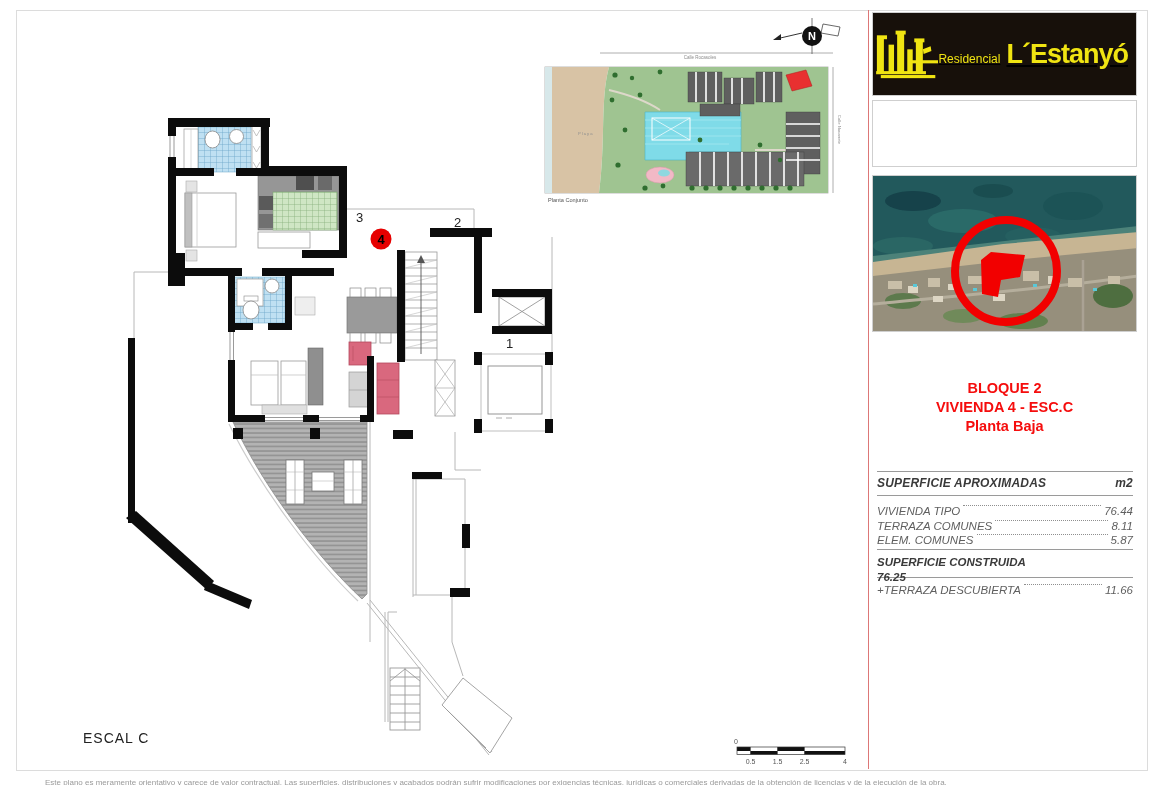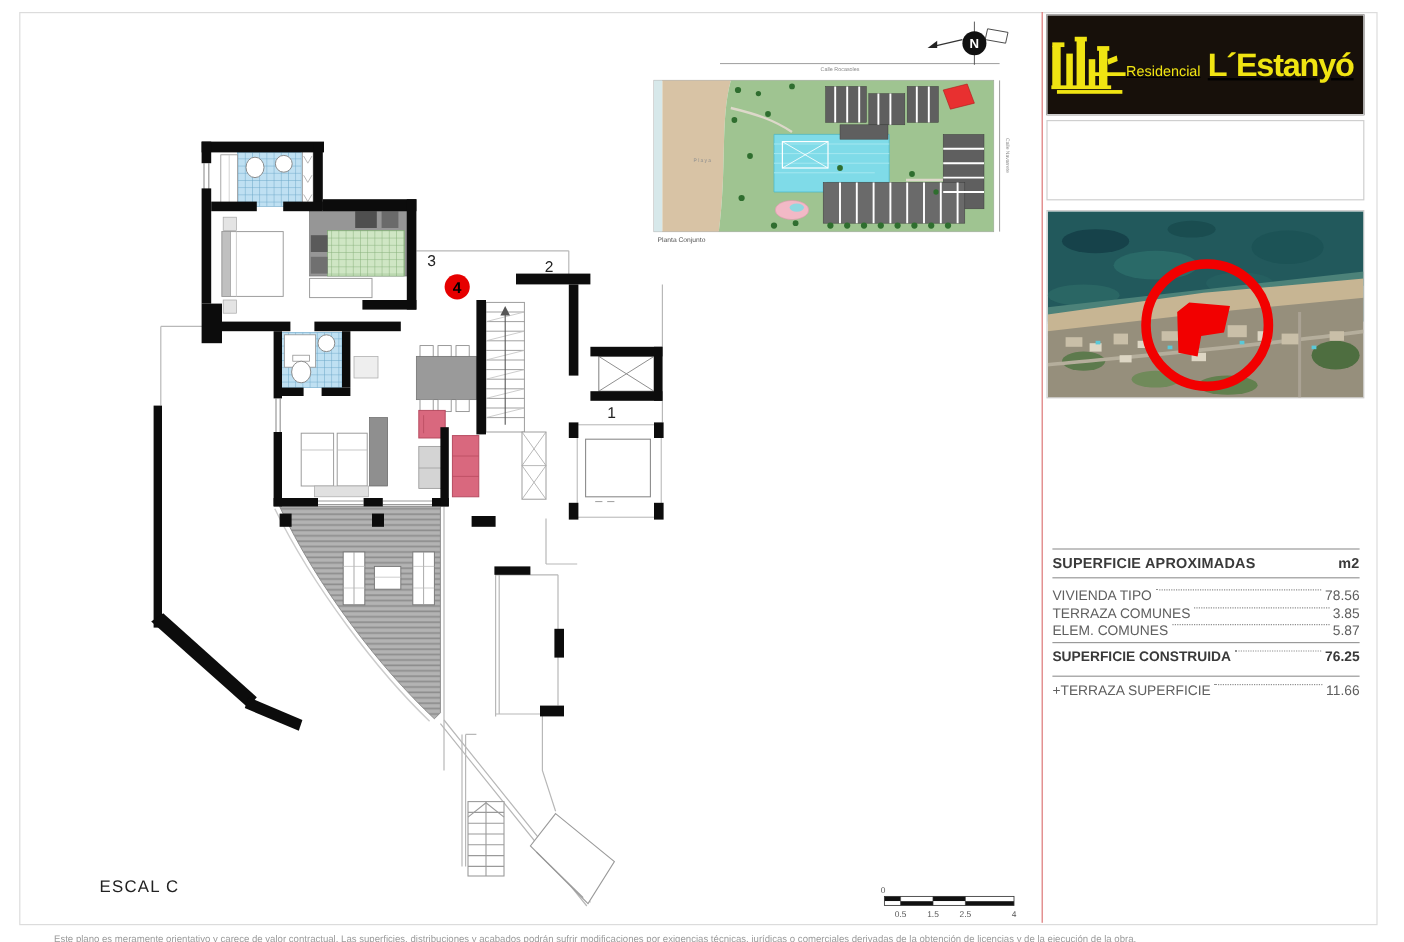--- a/index.html
+++ b/index.html
@@ -11,28 +11,28 @@
   .sidebox{left:872px;width:265px;border:1px solid #cfcfcf;background:#fff;box-sizing:border-box;text-decoration:underline;}
   .logo-box{top:12px;height:84px;background:#17100a;display:flex;align-items:center;border:1px solid #cfcfcf;}
   .logo-text{flex:1;display:flex;flex-direction:column;align-items:flex-end;padding-right:8px;color:#f0e412;}
   .logo-row1{display:flex;align-items:baseline;gap:6px;}
   .brand-small{font-size:12px;font-weight:400;}
   .brand-big{font-size:27px;font-weight:bold;letter-spacing:-1px;line-height:26px;white-space:nowrap;}
   .empty-box{top:100px;height:67px;}
   .photo-box{top:175px;height:157px;padding:0;overflow:hidden;}
   .unit-title{left:872px;top:379px;width:265px;text-align:center;font-weight:bold;
               font-size:14.5px;line-height:19px;}
-  .areas{left:877px;top:457px;width:256px;font-size:11.5px;color:#5f5f5f;}
+  .areas{left:877px;top:471px;width:256px;font-size:11.5px;color:#5f5f5f;font-style:italic;}
   .areas hr{border:none;border-top:1px solid #9a9a9a;margin:0;}
   .a-hdr{display:flex;justify-content:space-between;font-weight:bold;font-size:12px;color:#3a3a3a;
          padding:4px 0 5px 0;letter-spacing:.2px;}
   .a-rows{margin-top:9px;}
   .a-row{display:flex;align-items:flex-start;height:14.5px;}
   .a-row .lead{flex:1;border-bottom:1.5px dotted #8f8f8f;margin:0 3px 2px 3px;}
-  .a-bold{font-weight:bold;color:#3a3a3a;height:16px;margin:6px 0 5px 0;}
+  .a-bold{font-weight:bold;color:#3a3a3a;height:16px;margin:6px 0 5px 0;flex-direction:column;}
   .hr1{margin-top:7px;}
   .a-last{margin-top:6px;}
   .footer-disc{left:45px;top:778px;width:1090px;font-size:8px;color:#9a9a9a;white-space:nowrap;overflow:hidden;}
   svg text{font-family:"Liberation Sans",sans-serif;}
 </style>
 </head>
 <body>
 
 <div class="page">
 
@@ -413,54 +413,59 @@
             <rect x="100" y="112" width="4" height="3"></rect>
           <rect x="160" y="108" width="4" height="3"></rect>
             <rect x="220" y="112" width="4" height="3"></rect>
         </g>
       </g>
       <circle cx="133" cy="95" r="51" fill="none" stroke="#f20000" stroke-width="8"></circle>
       <polygon points="108,84 118,76 152,79 147,101 128,104 125,121 109,118" fill="#f20000"></polygon>
     </svg>
   </div>
 
+  <div class="abs unit-title" style="color:#f50d0d;">
+    <div>BLOQUE 2</div>
+    <div>VIVIENDA 4 - ESC.C</div>
+    <div>Planta Baja</div>
+  </div>
 
   <div class="abs areas">
     <hr>
     <div class="a-hdr">
       <span>SUPERFICIE APROXIMADAS</span>
       <span>m2</span>
     </div>
     <hr>
     <div class="a-rows">
       <div class="a-row">
         <span>VIVIENDA TIPO</span>
         <span class="lead"></span>
-        <span>78.56</span>
+        <span>76.44</span>
       </div>
       <div class="a-row">
         <span>TERRAZA COMUNES</span>
         <span class="lead"></span>
-        <span>3.85</span>
+        <span>8.11</span>
       </div>
       <div class="a-row">
         <span>ELEM. COMUNES</span>
         <span class="lead"></span>
         <span>5.87</span>
       </div>
     </div>
     <hr class="hr1">
     <div class="a-row a-bold">
       <span>SUPERFICIE CONSTRUIDA</span>
       <span class="lead"></span>
       <span>76.25</span>
     </div>
     <hr>
     <div class="a-row a-last">
-      <span>+TERRAZA SUPERFICIE</span>
+      <span>+TERRAZA DESCUBIERTA</span>
       <span class="lead"></span>
       <span>11.66</span>
     </div>
   </div>
 
   <div class="abs footer-disc">Este plano es meramente orientativo y carece de valor contractual. Las superficies, distribuciones y acabados podrán sufrir modificaciones por exigencias técnicas, jurídicas o comerciales derivadas de la obtención de licencias y de la ejecución de la obra.</div>
 
 </div>
 
 </body></html>

